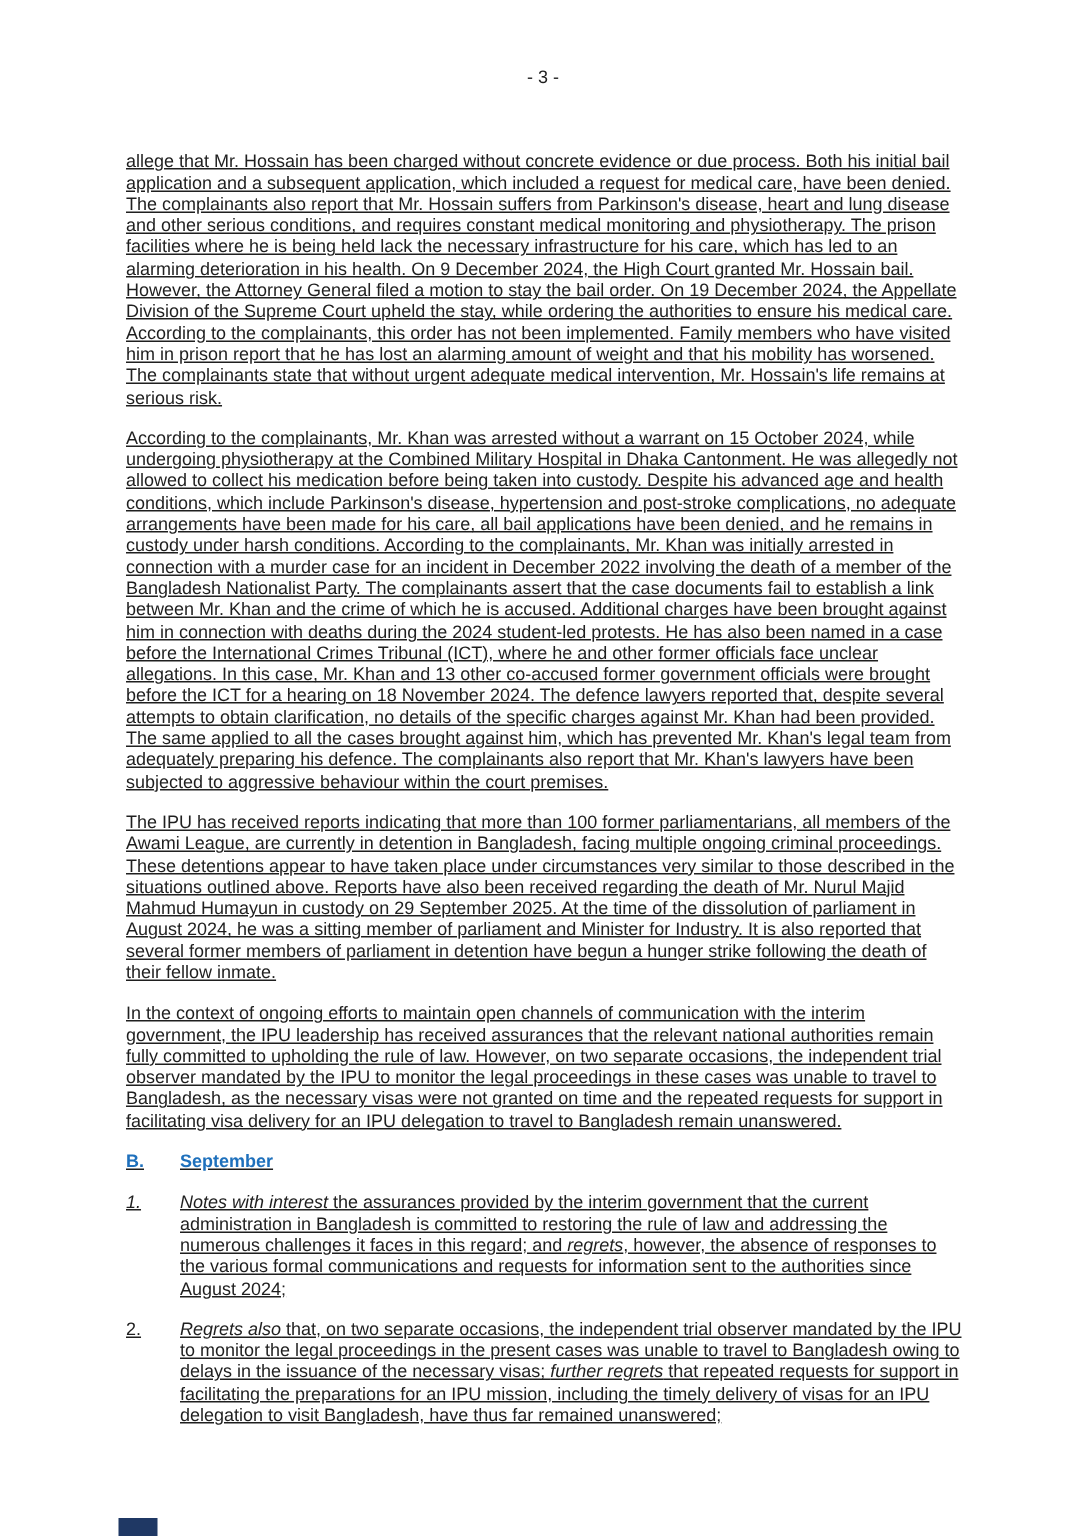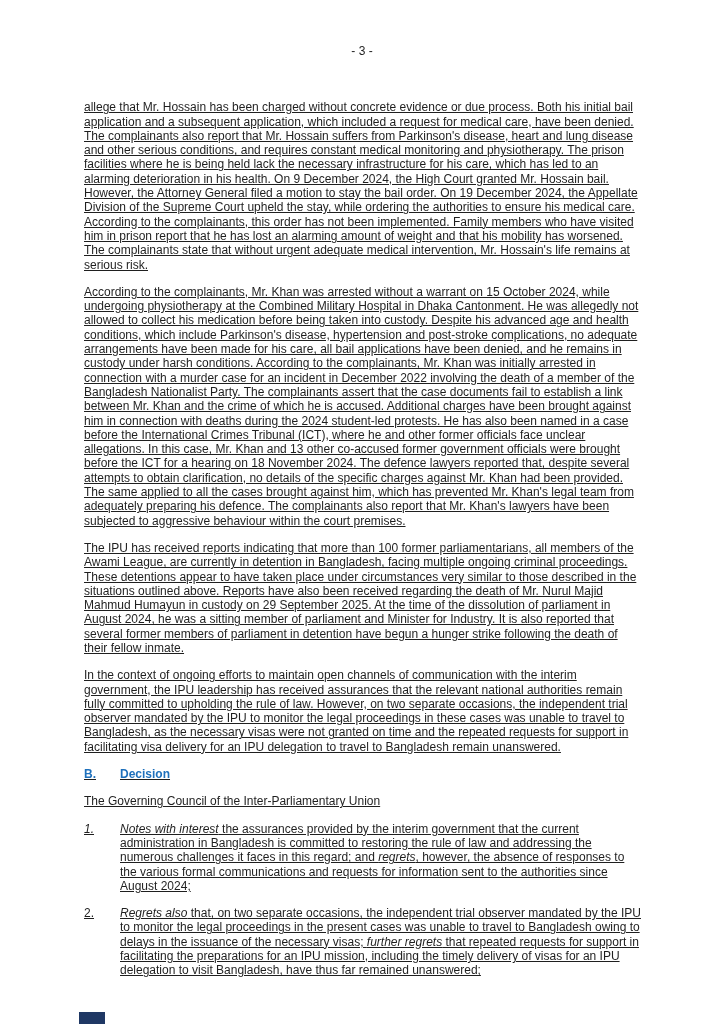--- a/index.html
+++ b/index.html
@@ -59,24 +59,23 @@
     <p class="body-para">allege that Mr. Hossain has been charged without concrete evidence or due process. Both his initial bail application and a subsequent application, which included a request for medical care, have been denied. The complainants also report that Mr. Hossain suffers from Parkinson's disease, heart and lung disease and other serious conditions, and requires constant medical monitoring and physiotherapy. The prison facilities where he is being held lack the necessary infrastructure for his care, which has led to an alarming deterioration in his health. On 9 December 2024, the High Court granted Mr. Hossain bail. However, the Attorney General filed a motion to stay the bail order. On 19 December 2024, the Appellate Division of the Supreme Court upheld the stay, while ordering the authorities to ensure his medical care. According to the complainants, this order has not been implemented. Family members who have visited him in prison report that he has lost an alarming amount of weight and that his mobility has worsened. The complainants state that without urgent adequate medical intervention, Mr. Hossain's life remains at serious risk.</p>
 
     <p class="body-para">According to the complainants, Mr. Khan was arrested without a warrant on 15 October 2024, while undergoing physiotherapy at the Combined Military Hospital in Dhaka Cantonment. He was allegedly not allowed to collect his medication before being taken into custody. Despite his advanced age and health conditions, which include Parkinson's disease, hypertension and post-stroke complications, no adequate arrangements have been made for his care, all bail applications have been denied, and he remains in custody under harsh conditions. According to the complainants, Mr. Khan was initially arrested in connection with a murder case for an incident in December 2022 involving the death of a member of the Bangladesh Nationalist Party. The complainants assert that the case documents fail to establish a link between Mr. Khan and the crime of which he is accused. Additional charges have been brought against him in connection with deaths during the 2024 student-led protests. He has also been named in a case before the International Crimes Tribunal (ICT), where he and other former officials face unclear allegations. In this case, Mr. Khan and 13 other co-accused former government officials were brought before the ICT for a hearing on 18 November 2024. The defence lawyers reported that, despite several attempts to obtain clarification, no details of the specific charges against Mr. Khan had been provided. The same applied to all the cases brought against him, which has prevented Mr. Khan's legal team from adequately preparing his defence. The complainants also report that Mr. Khan's lawyers have been subjected to aggressive behaviour within the court premises.</p>
 
     <p class="body-para">The IPU has received reports indicating that more than 100 former parliamentarians, all members of the Awami League, are currently in detention in Bangladesh, facing multiple ongoing criminal proceedings. These detentions appear to have taken place under circumstances very similar to those described in the situations outlined above. Reports have also been received regarding the death of Mr. Nurul Majid Mahmud Humayun in custody on 29 September 2025. At the time of the dissolution of parliament in August 2024, he was a sitting member of parliament and Minister for Industry. It is also reported that several former members of parliament in detention have begun a hunger strike following the death of their fellow inmate.</p>
 
     <p class="body-para">In the context of ongoing efforts to maintain open channels of communication with the interim government, the IPU leadership has received assurances that the relevant national authorities remain fully committed to upholding the rule of law. However, on two separate occasions, the independent trial observer mandated by the IPU to monitor the legal proceedings in these cases was unable to travel to Bangladesh, as the necessary visas were not granted on time and the repeated requests for support in facilitating visa delivery for an IPU delegation to travel to Bangladesh remain unanswered.</p>
 
     <div class="heading">
       <span class="h-letter">B.</span>
-      <span class="h-title">Decision</span>
+      <span class="h-title">September</span>
     </div>
 
-    <p class="council">The Governing Council of the Inter-Parliamentary Union</p>
 
     <div id="decision-list">
         <div class="ditem">
           <span class="dnum it">1.</span>
           <span class="dtext"><span class="it">Notes with interest</span><span> the assurances provided by the interim government that the current administration in Bangladesh is committed to restoring the rule of law and addressing the numerous challenges it faces in this regard; and </span><span class="it">regrets</span><span>, however, the absence of responses to the various formal communications and requests for information sent to the authorities since August 2024;</span></span>
         </div>
         <div class="ditem">
           <span class="dnum">2.</span>
           <span class="dtext"><span class="it">Regrets also</span><span> that, on two separate occasions, the independent trial observer mandated by the IPU to monitor the legal proceedings in the present cases was unable to travel to Bangladesh owing to delays in the issuance of the necessary visas; </span><span class="it">further regrets</span><span> that repeated requests for support in facilitating the preparations for an IPU mission, including the timely delivery of visas for an IPU delegation to visit Bangladesh, have thus far remained unanswered;</span></span>
         </div>

